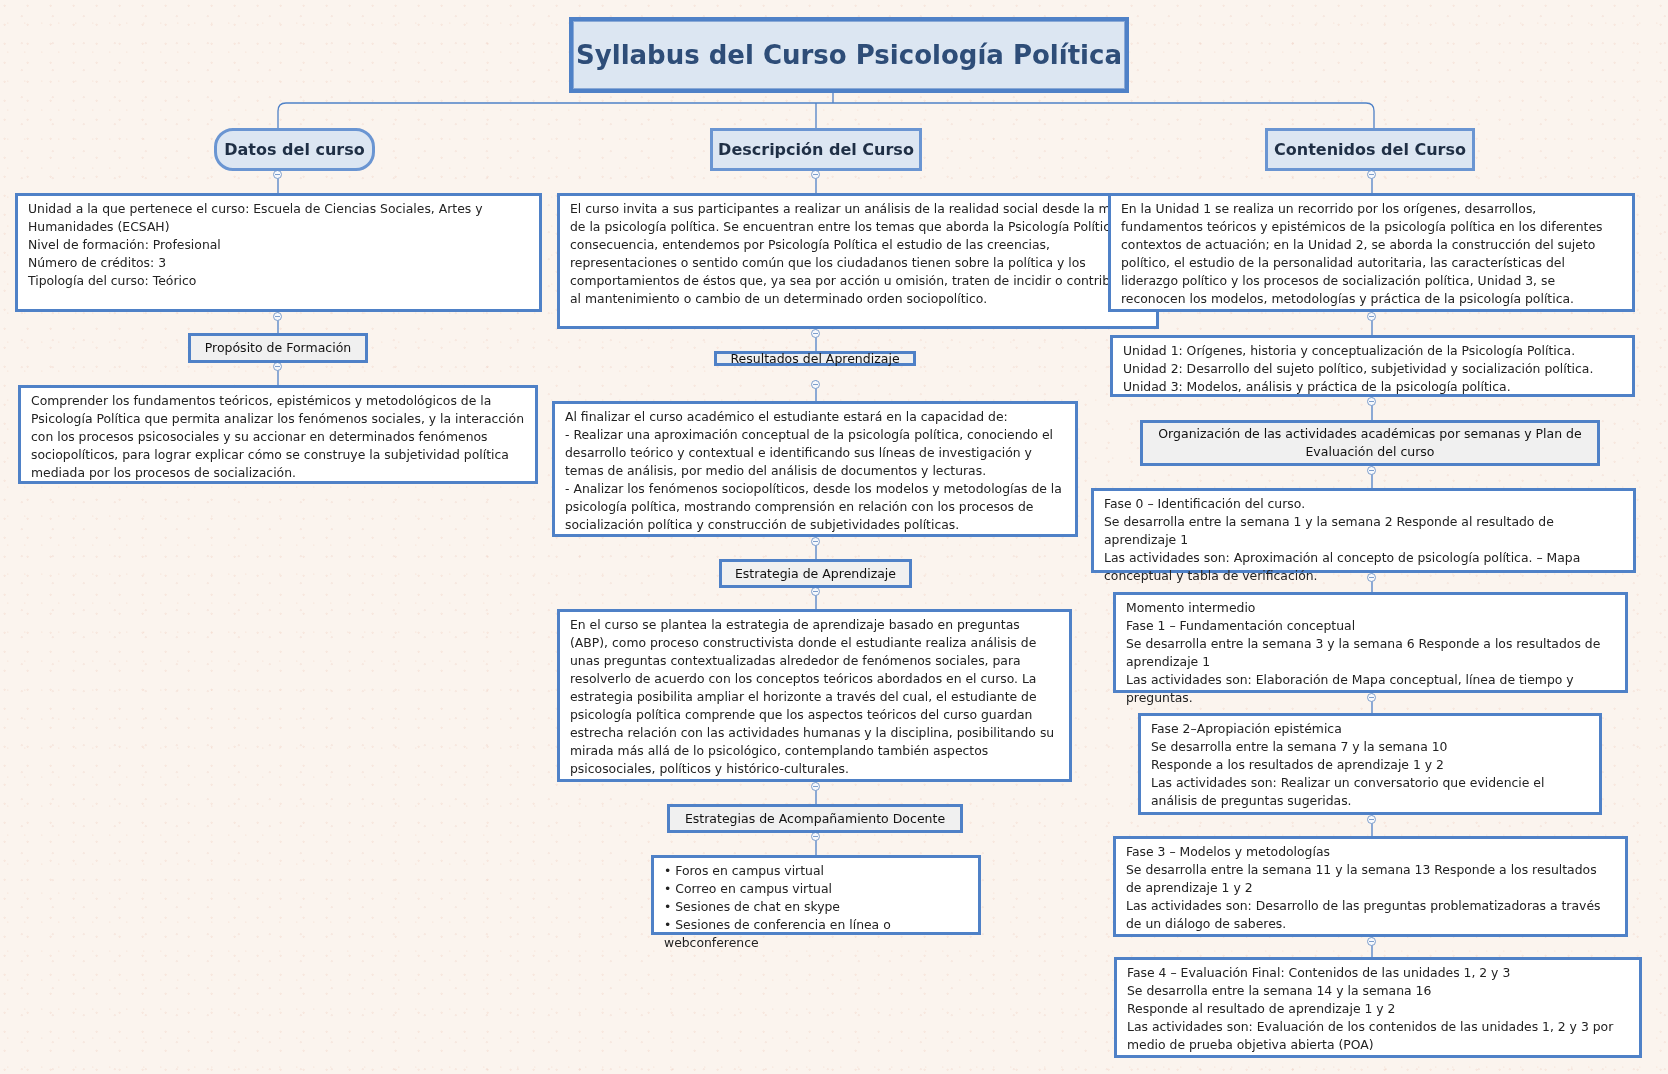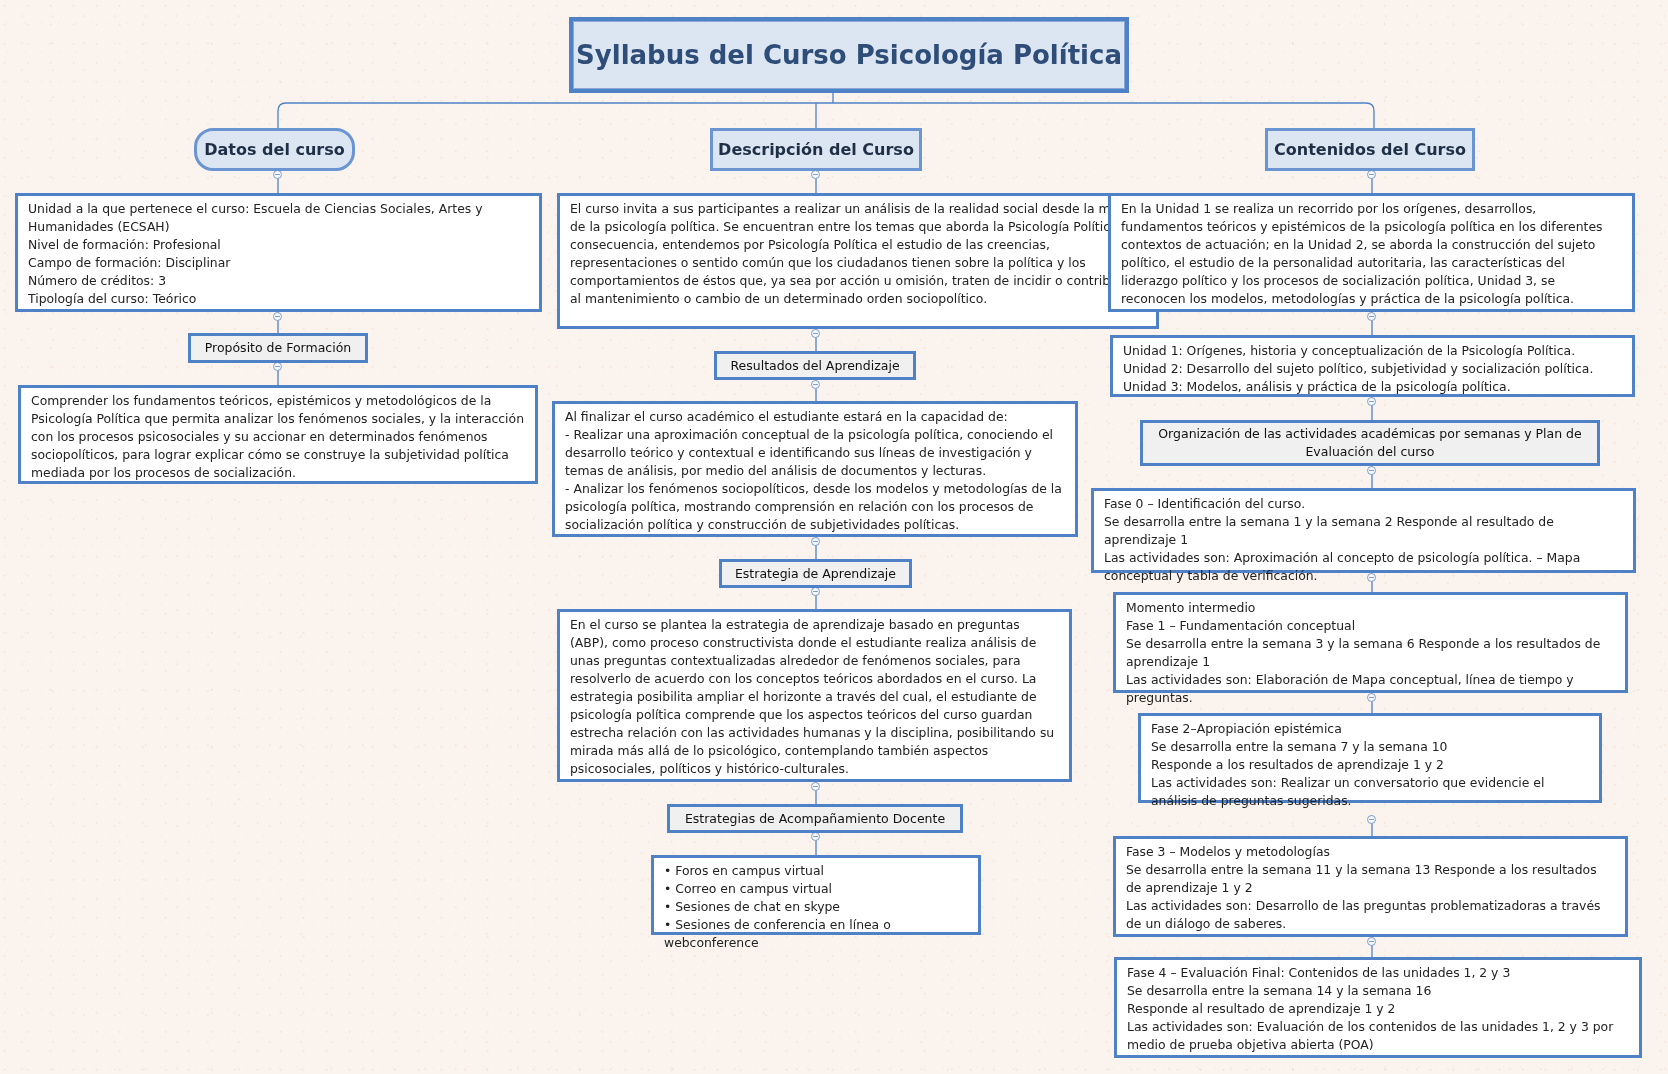--- a/index.html
+++ b/index.html
@@ -95,49 +95,48 @@
 <span class="collapse" style="left:1367px;top:466px"></span>
 <span class="collapse" style="left:1367px;top:573px"></span>
 <span class="collapse" style="left:1367px;top:693px"></span>
 <span class="collapse" style="left:1367px;top:815px"></span>
 <span class="collapse" style="left:1367px;top:937px"></span>
 
 <div class="node title">
   <span>Syllabus del Curso Psicología Política</span>
 </div>
 
-<div class="node branch" style="left:194px;top:128px;width:161px;height:43px;border-radius:19px;">
+<div class="node branch" style="left:214px;top:128px;width:161px;height:43px;border-radius:19px;">
   <span>Datos del curso</span>
 </div>
 
 <div class="node box" style="left:15px;top:193px;width:527px;height:119px;">
   <div>Unidad a la que pertenece el curso: Escuela de Ciencias Sociales, Artes y Humanidades (ECSAH)</div>
   <div>Nivel de formación: Profesional</div>
-  <div>Campo de formación: Disciplinar</div>
   <div>Número de créditos: 3</div>
   <div>Tipología del curso: Teórico</div>
 </div>
 
 <div class="node sub" style="left:188px;top:333px;width:180px;height:30px;">
   <span>Propósito de Formación</span>
 </div>
 
 <div class="node box" style="left:18px;top:385px;width:520px;height:99px;">
   <div>Comprender los fundamentos teóricos, epistémicos y metodológicos de la Psicología Política que permita analizar los fenómenos sociales, y la interacción con los procesos psicosociales y su accionar en determinados fenómenos sociopolíticos, para lograr explicar cómo se construye la subjetividad política mediada por los procesos de socialización.</div>
 </div>
 
 <div class="node branch" style="left:710px;top:128px;width:212px;height:43px;">
   <span>Descripción del Curso</span>
 </div>
 
 <div class="node box" style="left:557px;top:193px;width:602px;height:136px;">
   <div>El curso invita a sus participantes a realizar un análisis de la realidad social desde la mirada de la psicología política. Se encuentran entre los temas que aborda la Psicología Política. En consecuencia, entendemos por Psicología Política el estudio de las creencias, representaciones o sentido común que los ciudadanos tienen sobre la política y los comportamientos de éstos que, ya sea por acción u omisión, traten de incidir o contribuyan al mantenimiento o cambio de un determinado orden sociopolítico.</div>
 </div>
 
-<div class="node sub" style="left:714px;top:351px;width:202px;height:29px;">
+<div class="node sub" style="left:714px;top:351px;width:202px;height:15px;">
   <span>Resultados del Aprendizaje</span>
 </div>
 
 <div class="node box" style="left:552px;top:401px;width:526px;height:136px;">
   <div>Al finalizar el curso académico el estudiante estará en la capacidad de:</div>
   <div>- Realizar una aproximación conceptual de la psicología política, conociendo el desarrollo teórico y contextual e identificando sus líneas de investigación y temas de análisis, por medio del análisis de documentos y lecturas.</div>
   <div>- Analizar los fenómenos sociopolíticos, desde los modelos y metodologías de la psicología política, mostrando comprensión en relación con los procesos de socialización política y construcción de subjetividades políticas.</div>
 </div>
 
 <div class="node sub" style="left:719px;top:559px;width:193px;height:29px;">
@@ -183,21 +182,21 @@
   <div>Las actividades son: Aproximación al concepto de psicología política. – Mapa conceptual y tabla de verificación.</div>
 </div>
 
 <div class="node box" style="left:1113px;top:592px;width:515px;height:101px;">
   <div>Momento intermedio</div>
   <div>Fase 1 – Fundamentación conceptual</div>
   <div>Se desarrolla entre la semana 3 y la semana 6 Responde a los resultados de aprendizaje 1</div>
   <div>Las actividades son: Elaboración de Mapa conceptual, línea de tiempo y preguntas.</div>
 </div>
 
-<div class="node box" style="left:1138px;top:713px;width:464px;height:90px;">
+<div class="node box" style="left:1138px;top:713px;width:464px;height:102px;">
   <div>Fase 2–Apropiación epistémica</div>
   <div>Se desarrolla entre la semana 7 y la semana 10</div>
   <div>Responde a los resultados de aprendizaje 1 y 2</div>
   <div>Las actividades son: Realizar un conversatorio que evidencie el análisis de preguntas sugeridas.</div>
 </div>
 
 <div class="node box" style="left:1113px;top:836px;width:515px;height:101px;">
   <div>Fase 3 – Modelos y metodologías</div>
   <div>Se desarrolla entre la semana 11 y la semana 13 Responde a los resultados de aprendizaje 1 y 2</div>
   <div>Las actividades son: Desarrollo de las preguntas problematizadoras a través de un diálogo de saberes.</div>

